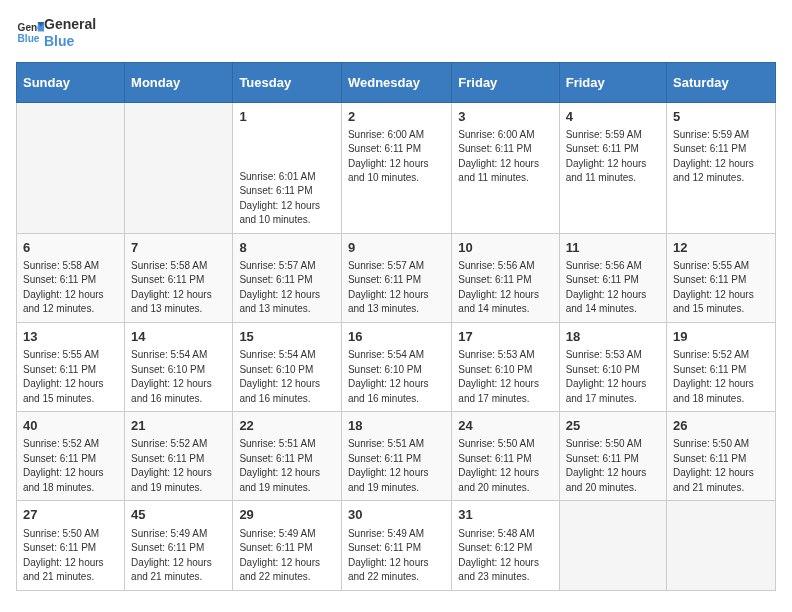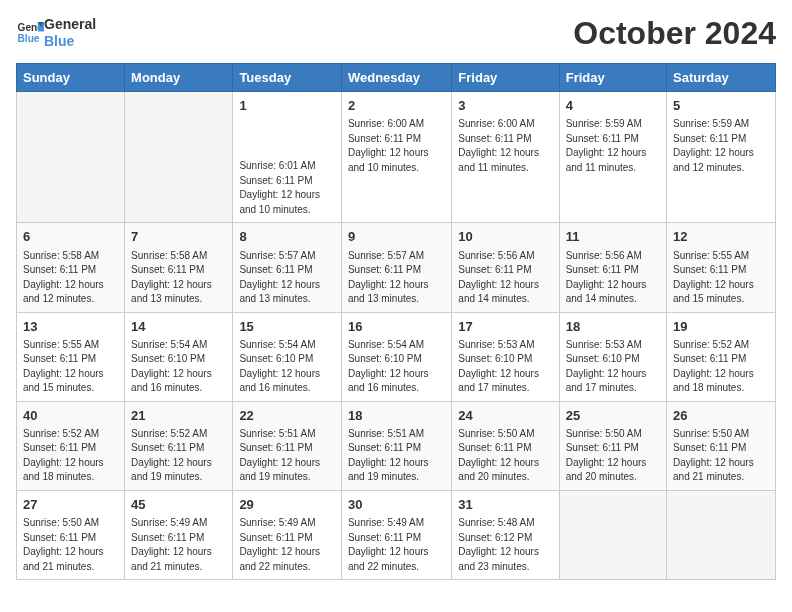--- a/index.html
+++ b/index.html
@@ -40,21 +40,21 @@
       margin-top: 2px;
     }
     .calendar-table {
       width: 100%;
       border-collapse: collapse;
       font-size: 11px;
     }
     .calendar-table thead tr th {
       background-color: #3a7bbf;
       color: #fff;
-      padding: 6px 6px;
+      padding: 12px 6px;
       text-align: left;
       font-size: 13px;
       font-weight: bold;
       border: 1px solid #2e6aa0;
     }
     .calendar-table tbody tr td {
       border: 1px solid #ccc;
       padding: 5px 6px;
       vertical-align: top;
       width: 113px;
@@ -92,21 +92,20 @@
       <text x="2" y="30" font-size="13" font-weight="bold" fill="#4a90d9" font-family="Arial">Blue</text>
       <polygon points="28,4 36,4 36,16 28,16" fill="#4a90d9"></polygon>
       <polygon points="28,4 36,4 32,10" fill="#2a5fa0"></polygon>
     </svg>
     <div style="line-height:1.2; margin-left:-4px;">
       <div style="font-size:14px; font-weight:bold; color:#333;">General</div>
       <div style="font-size:14px; font-weight:bold; color:#4a90d9;">Blue</div>
     </div>
   </div>
   <div class="title-block">
-    <div class="month-title">October 2024</div>
   </div>
 </div>
 
 <table class="calendar-table">
   <thead>
     <tr>
     <th>Sunday</th>
         <th>Monday</th>
         <th>Tuesday</th>
         <th>Wednesday</th>

